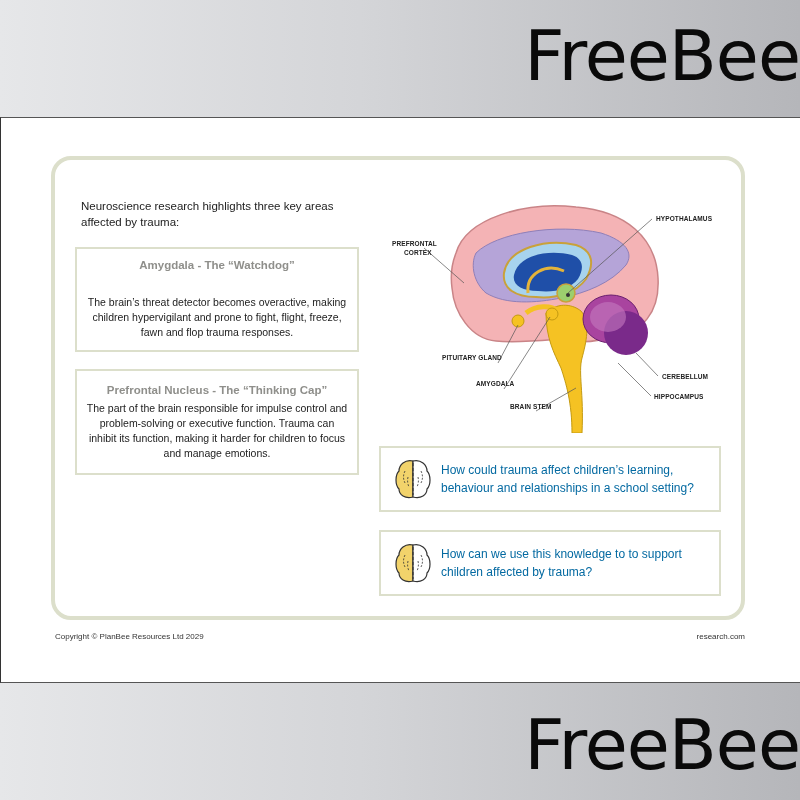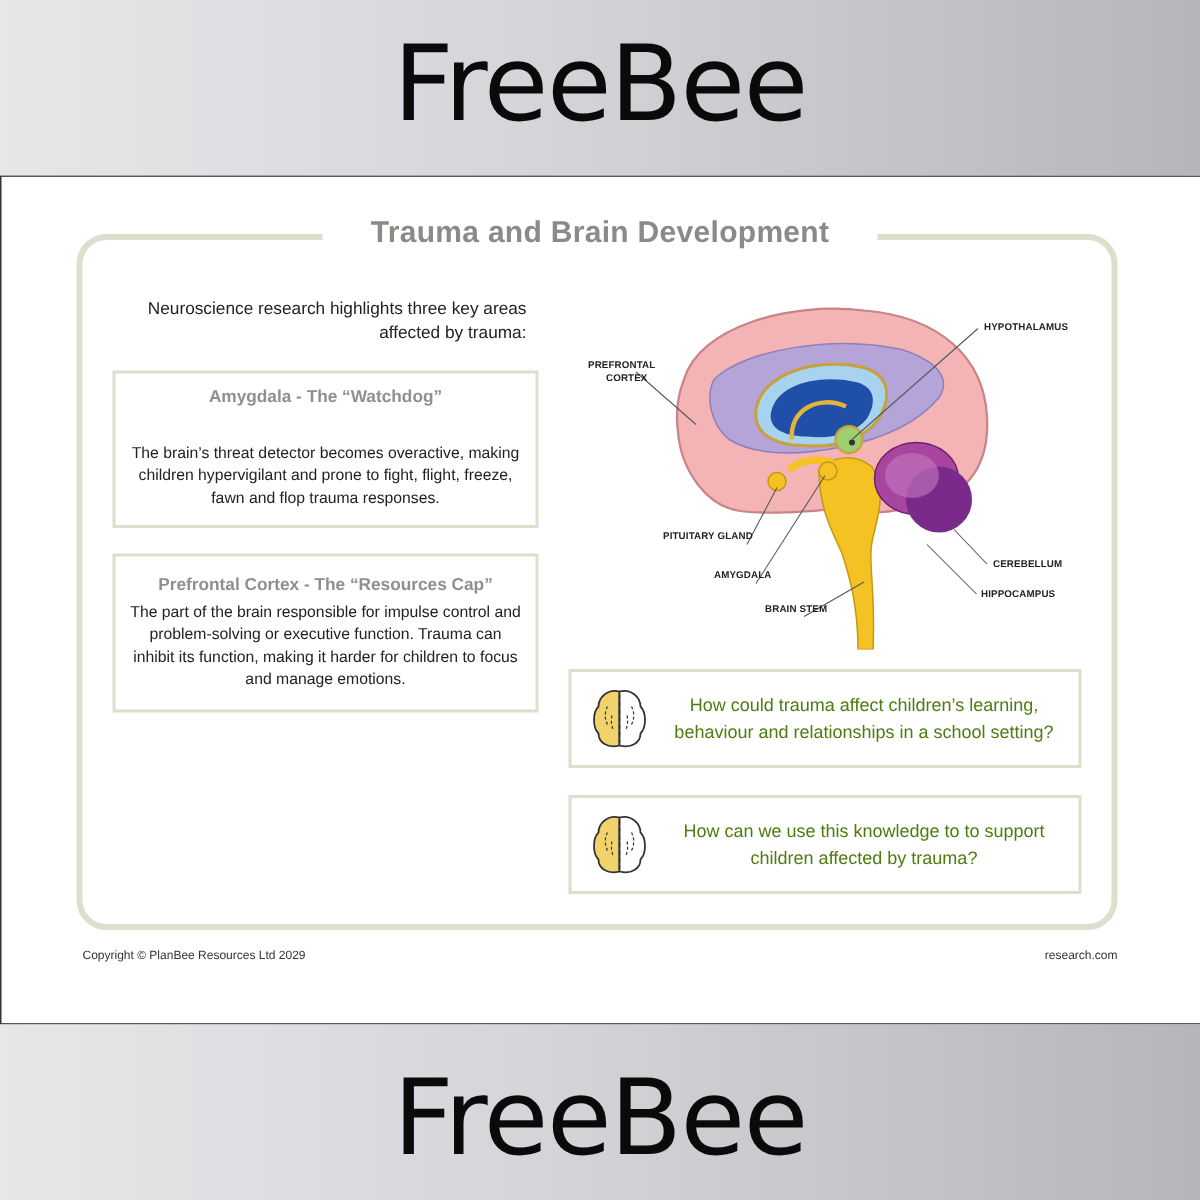--- a/index.html
+++ b/index.html
@@ -2,21 +2,21 @@
 <html><head>
 <meta charset="utf-8">
 <style>
   * { box-sizing: border-box; margin: 0; padding: 0; }
   html, body { width: 800px; height: 800px; overflow: hidden; background: #fff; }
   body { position: relative; font-family: "Liberation Sans", "DejaVu Sans", sans-serif; }
 
   .banner {
     position: absolute; left: 0; width: 800px;
     background: linear-gradient(90deg, #e6e7e9 0%, #d4d5d8 45%, #b5b6ba 100%);
-    display: flex; align-items: center; justify-content: center;
+    display: flex; align-items: center; justify-content: flex-end;
   }
   .banner.top { top: 0; height: 117px; }
   .banner.bottom { top: 683px; height: 117px; }
   .banner-text {
     font-family: "DejaVu Sans", "Liberation Sans", sans-serif;
     font-size: 70px; color: #0a0a0a; letter-spacing: -1px;
   }
   .banner.top .banner-text { margin-top: -6px; }
   .banner.bottom .banner-text { margin-top: 6px; }
 
@@ -36,21 +36,21 @@
   .title-wrap {
     position: absolute; left: 214px; top: 20px; width: 370px; height: 34px;
     background: #fff; display: flex; align-items: center; justify-content: center;
   }
   .title {
     font-size: 20px; font-weight: bold; color: #8a8a87; letter-spacing: 0.2px;
   }
 
   .intro {
     position: absolute; left: 80px; top: 80px; width: 270px;
-    text-align: right; font-size: 11.5px; line-height: 16px; color: #222;
+    text-align: left; font-size: 11.5px; line-height: 16px; color: #222;
   }
 
   .info-box {
     position: absolute; left: 74px; width: 284px;
     border: 2px solid #dcdfcb; background: #fff;
     display: flex; flex-direction: column; justify-content: center; align-items: center;
     padding: 6px 8px; text-align: center;
   }
   .info-box .head {
     font-size: 11.5px; font-weight: bold; color: #8f8f8b; margin-bottom: 5px;
@@ -72,51 +72,48 @@
 
   .q-box {
     position: absolute; left: 378px; width: 342px; height: 66px;
     border: 2px solid #dcdfcb; background: #fff;
     display: flex; align-items: center;
   }
   .q1 { top: 328px; }
   .q2 { top: 412px; }
   .q-icon { width: 40px; height: 44px; margin-left: 12px; flex: none; }
   .q-text {
-    flex: 1; text-align: center; font-size: 12px; line-height: 18px;
-    color: #4d7c0f; padding: 0 8px;
+    flex: 1; text-align: left; font-size: 12px; line-height: 18px;
+    color: #0369a1; padding: 0 8px;
   }
 
   .footer-left, .footer-right {
     position: absolute; top: 514px; font-size: 8px; color: #333;
   }
   .footer-left { left: 54px; }
   .footer-right { right: 55px; }
 </style>
 </head>
 <body>
 
 <div class="banner top">
   <span class="banner-text">FreeBee</span>
 </div>
 
 <div class="page">
   <div class="frame"></div>
-  <div class="title-wrap">
-    <span class="title">Trauma and Brain Development</span>
-  </div>
 
   <div class="intro">Neuroscience research highlights three key areas affected by trauma:</div>
 
   <div class="info-box box1">
     <div class="head">Amygdala - The “Watchdog”</div>
     <div class="body">The brain’s threat detector becomes overactive, making children hypervigilant and prone to fight, flight, freeze, fawn and flop trauma responses.</div>
   </div>
   <div class="info-box box2">
-    <div class="head">Prefrontal Cortex - The “Resources Cap”</div>
+    <div class="head">Prefrontal Nucleus - The “Thinking Cap”</div>
     <div class="body">The part of the brain responsible for impulse control and problem-solving or executive function. Trauma can inhibit its function, making it harder for children to focus and manage emotions.</div>
   </div>
 
   <div class="diagram">
     <svg width="340" height="240" viewBox="0 0 340 240">
 
       <path d="M70,60 C80,25 140,8 190,14 C240,18 270,45 272,85 C274,120 255,140 230,142 C210,150 190,150 175,146 C150,148 130,150 110,148 C85,146 68,120 66,95 C64,80 66,70 70,60 Z" fill="#f4b3b5" stroke="#c98487" stroke-width="1.5"></path>
       <path d="M90,60 C110,40 170,30 215,40 C240,48 248,60 240,72 C225,90 200,100 175,105 C150,110 120,112 100,100 C88,90 84,72 90,60 Z" fill="#b5a4d8" stroke="#8f7fb8" stroke-width="1"></path>
 
       <path d="M118,80 C122,55 160,45 190,52 C208,58 208,72 200,86 C190,100 170,106 150,104 C130,104 116,96 118,80 Z" fill="#a7d3ee" stroke="#c9a13a" stroke-width="2"></path>

